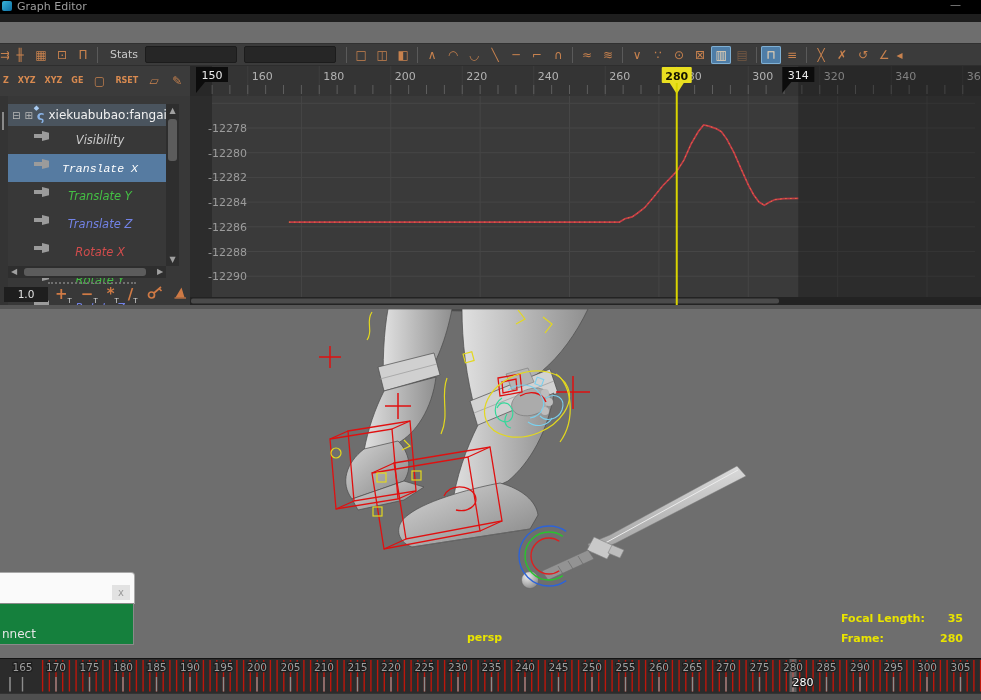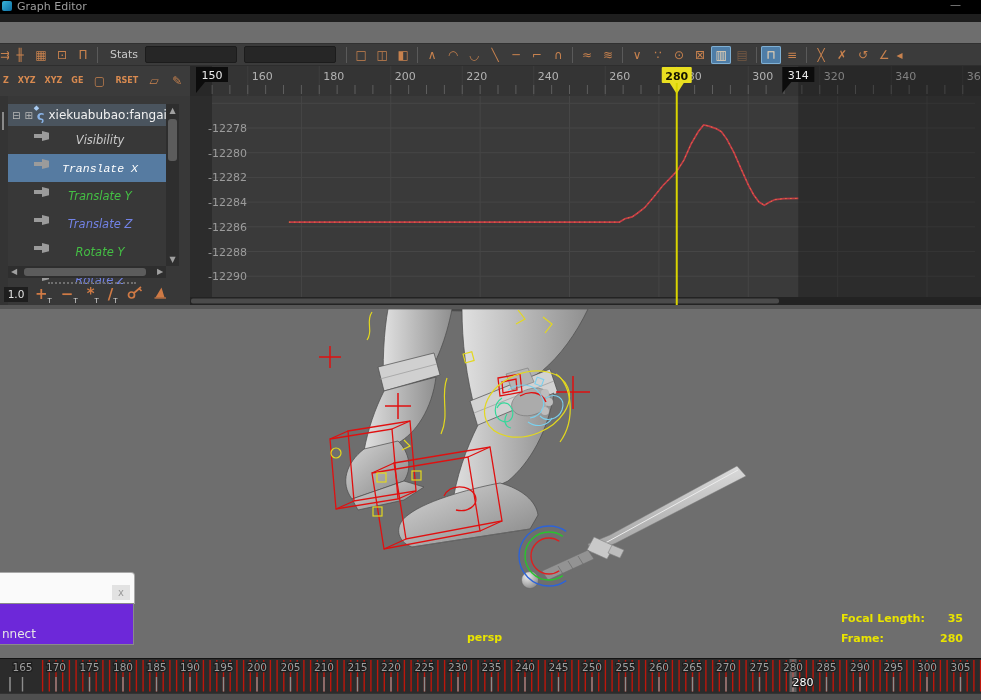--- a/index.html
+++ b/index.html
@@ -52,39 +52,39 @@
   #vscroll{position:absolute;left:166px;top:8px;width:13px;height:162px;background:#2e2e2e;}
   #vscroll .arr{position:absolute;left:0;width:13px;height:13px;color:#a0a0a0;font-size:8px;
                 text-align:center;line-height:13px;}
   #vscroll .thumb{position:absolute;left:2px;top:15px;width:9px;height:42px;background:#5c5c5c;border-radius:3px;}
   #hscroll{position:absolute;left:8px;top:170px;width:158px;height:12px;background:#2e2e2e;}
   #hscroll .arr{position:absolute;top:0;width:12px;height:12px;color:#a0a0a0;font-size:8px;
                 text-align:center;line-height:12px;}
   #hscroll .thumb{position:absolute;left:16px;top:2px;width:122px;height:8px;background:#5c5c5c;border-radius:3px;}
   #dotted-sep{position:absolute;left:48px;top:186px;width:88px;border-top:2px dotted #6f6f6f;}
   #panel-footer{position:absolute;left:4px;top:189px;height:18px;display:flex;align-items:center;gap:7px;}
-  .scale-box{width:24px;height:15px;background:#1e1e1e;color:#e0e0e0;font-size:10.5px;
+  .scale-box{width:44px;height:15px;background:#1e1e1e;color:#e0e0e0;font-size:10.5px;
              text-align:center;line-height:15px;flex:none;}
   .ft-icon{position:relative;flex:none;height:18px;line-height:18px;}
   .ft-icon i{font-style:normal;color:#cf7a45;font-weight:bold;font-size:15px;}
   .ft-icon u{text-decoration:none;font-size:7px;color:#d8d8d8;vertical-align:sub;}
   
   #graph-svg{position:absolute;left:190px;top:66px;}
   
   #win-bottom-edge{position:absolute;top:305px;left:0;right:0;height:4px;background:#565656;}
   #viewport{position:absolute;top:309px;left:0;width:981px;height:349px;background:#6e6e6e;}
   .vp-text{position:absolute;color:#e9e400;font-size:11px;font-weight:bold;white-space:nowrap;}
   .hud-row{position:absolute;left:841px;width:122px;}
   .hud-row .hud-val{position:absolute;right:0;top:0;}
   
   #popup-white{position:absolute;left:0;top:573px;width:134px;height:30px;background:#fafafa;
                border-radius:0 3px 0 0;box-shadow:0 0 0 1px #a8a8a8;z-index:5;}
   #popup-close{position:absolute;right:4px;top:12px;width:18px;height:15px;background:#e2e2e2;
                color:#9a9a9a;font-size:10px;text-align:center;line-height:15px;}
-  #popup-body{position:absolute;left:0;top:603px;width:134px;height:42px;background:#6d28d9;
+  #popup-body{position:absolute;left:0;top:603px;width:134px;height:42px;background:#15803d;
               border:1px solid #8a8a8a;border-left:none;box-sizing:border-box;z-index:5;}
   #popup-body .txt{position:absolute;left:2px;bottom:3px;color:#e6e6e6;font-size:12px;}
   
   #timeslider{position:absolute;top:658px;left:0;width:981px;height:35px;}
   #bottomstrip{position:absolute;top:693px;left:0;right:0;height:7px;background:#4f4f4f;
                border-top:1px solid #333;box-sizing:border-box;}
 </style>
 </head>
 <body>
 
@@ -175,20 +175,24 @@
           <span class="pin"></span>
           <span class="ch-label" style="color: rgb(255, 255, 255); font-family: Liberation Mono, monospace;">Translate X</span>
         </div>
         <div class="ch-row">
           <span class="pin"></span>
           <span class="ch-label" style="color: rgb(68, 192, 68);">Translate Y</span>
         </div>
         <div class="ch-row">
           <span class="pin"></span>
           <span class="ch-label" style="color: rgb(114, 130, 230);">Translate Z</span>
+        </div>
+        <div class="ch-row">
+          <span class="pin"></span>
+          <span class="ch-label" style="color: rgb(210, 76, 76);">Rotate X</span>
         </div>
         <div class="ch-row">
           <span class="pin"></span>
           <span class="ch-label" style="color: rgb(68, 192, 68);">Rotate Y</span>
         </div>
         <div class="ch-row">
           <span class="pin"></span>
           <span class="ch-label" style="color: rgb(114, 130, 230);">Rotate Z</span>
         </div>
       </div>

